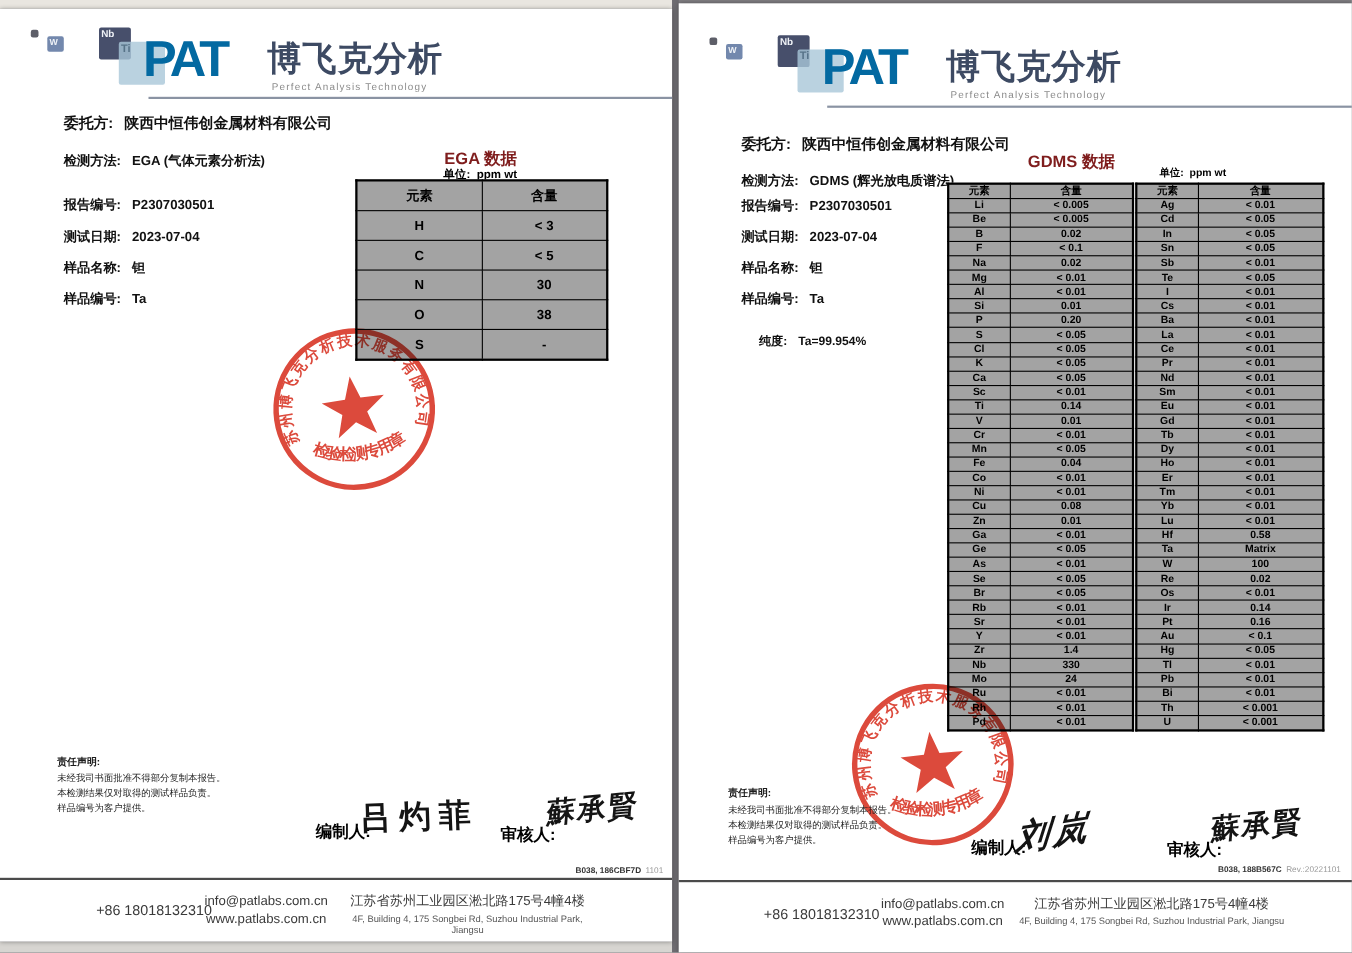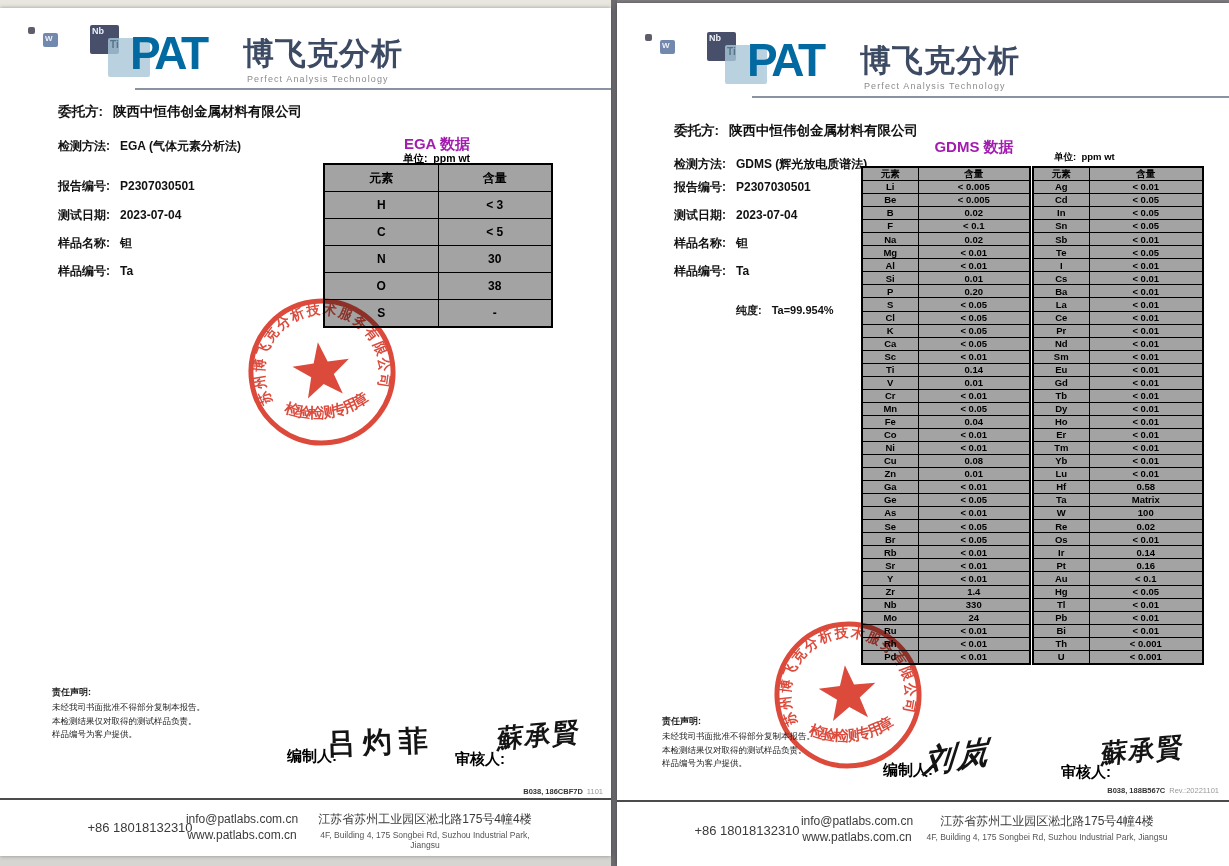--- a/index.html
+++ b/index.html
@@ -18,21 +18,21 @@
   .pat{position:absolute;font-weight:900;font-size:46px;letter-spacing:-3px;color:#0369a1;line-height:1;}
   .brandcn{position:absolute;font-weight:900;font-size:31px;color:#3d4a63;line-height:1;letter-spacing:1px;}
   .tagline{position:absolute;font-size:9px;color:#8b8b8b;letter-spacing:1.1px;}
   .rule{position:absolute;height:2px;background:#8a93a3;}
 
   
   .lblrow{position:absolute;font-weight:bold;color:#111;white-space:nowrap;}
   .lblrow .v{margin-left:10px;}
   .big{font-size:13.5px;}
   .mid{font-size:12px;text-align:right;}
-  .dtitle{position:absolute;font-weight:bold;font-size:15px;color:#a21caf;}
+  .dtitle{position:absolute;font-weight:bold;font-size:15px;color:#7f1d1d;}
   .unit{position:absolute;font-weight:bold;color:#000;text-align:left;white-space:nowrap;}
 
   
   table{border-collapse:collapse;table-layout:fixed;position:absolute;background:#a3a3a3;}
   .ega{left:323px;top:155px;width:230px;border:2.5px solid #000;}
   .ega th,.ega td{border:1.5px solid #000;font-weight:bold;font-size:12px;text-align:center;height:26px;padding:0;}
   .gdms{border:2px solid #000;}
   .gdms th,.gdms td{border:1px solid #000;font-weight:bold;font-size:9.5px;line-height:1;
                     text-align:center;height:12.05px;padding:0;overflow:hidden;white-space:nowrap;}
   #gdms1{left:244px;top:163px;width:170px;}
@@ -215,21 +215,21 @@
   </div>
   <div class="lblrow mid" style="left:57px;top:204px;">
     <span>测试日期:</span><span class="v">2023-07-04</span>
   </div>
   <div class="lblrow mid" style="left:57px;top:232px;">
     <span>样品名称:</span><span class="v">钽</span>
   </div>
   <div class="lblrow mid" style="left:57px;top:260px;">
     <span>样品编号:</span><span class="v">Ta</span>
   </div>
-  <div class="lblrow" style="left:73px;top:300px;font-size:11px;margin-left:46px;">
+  <div class="lblrow" style="left:73px;top:300px;font-size:11px;">
     <span>纯度:</span><span class="v">Ta=99.954%</span>
   </div>
 
   <table class="gdms" id="gdms1">
     <colgroup>
         <col style="width:56px">
         <col style="width:112px">
       </colgroup>
     <thead>
         <tr>

